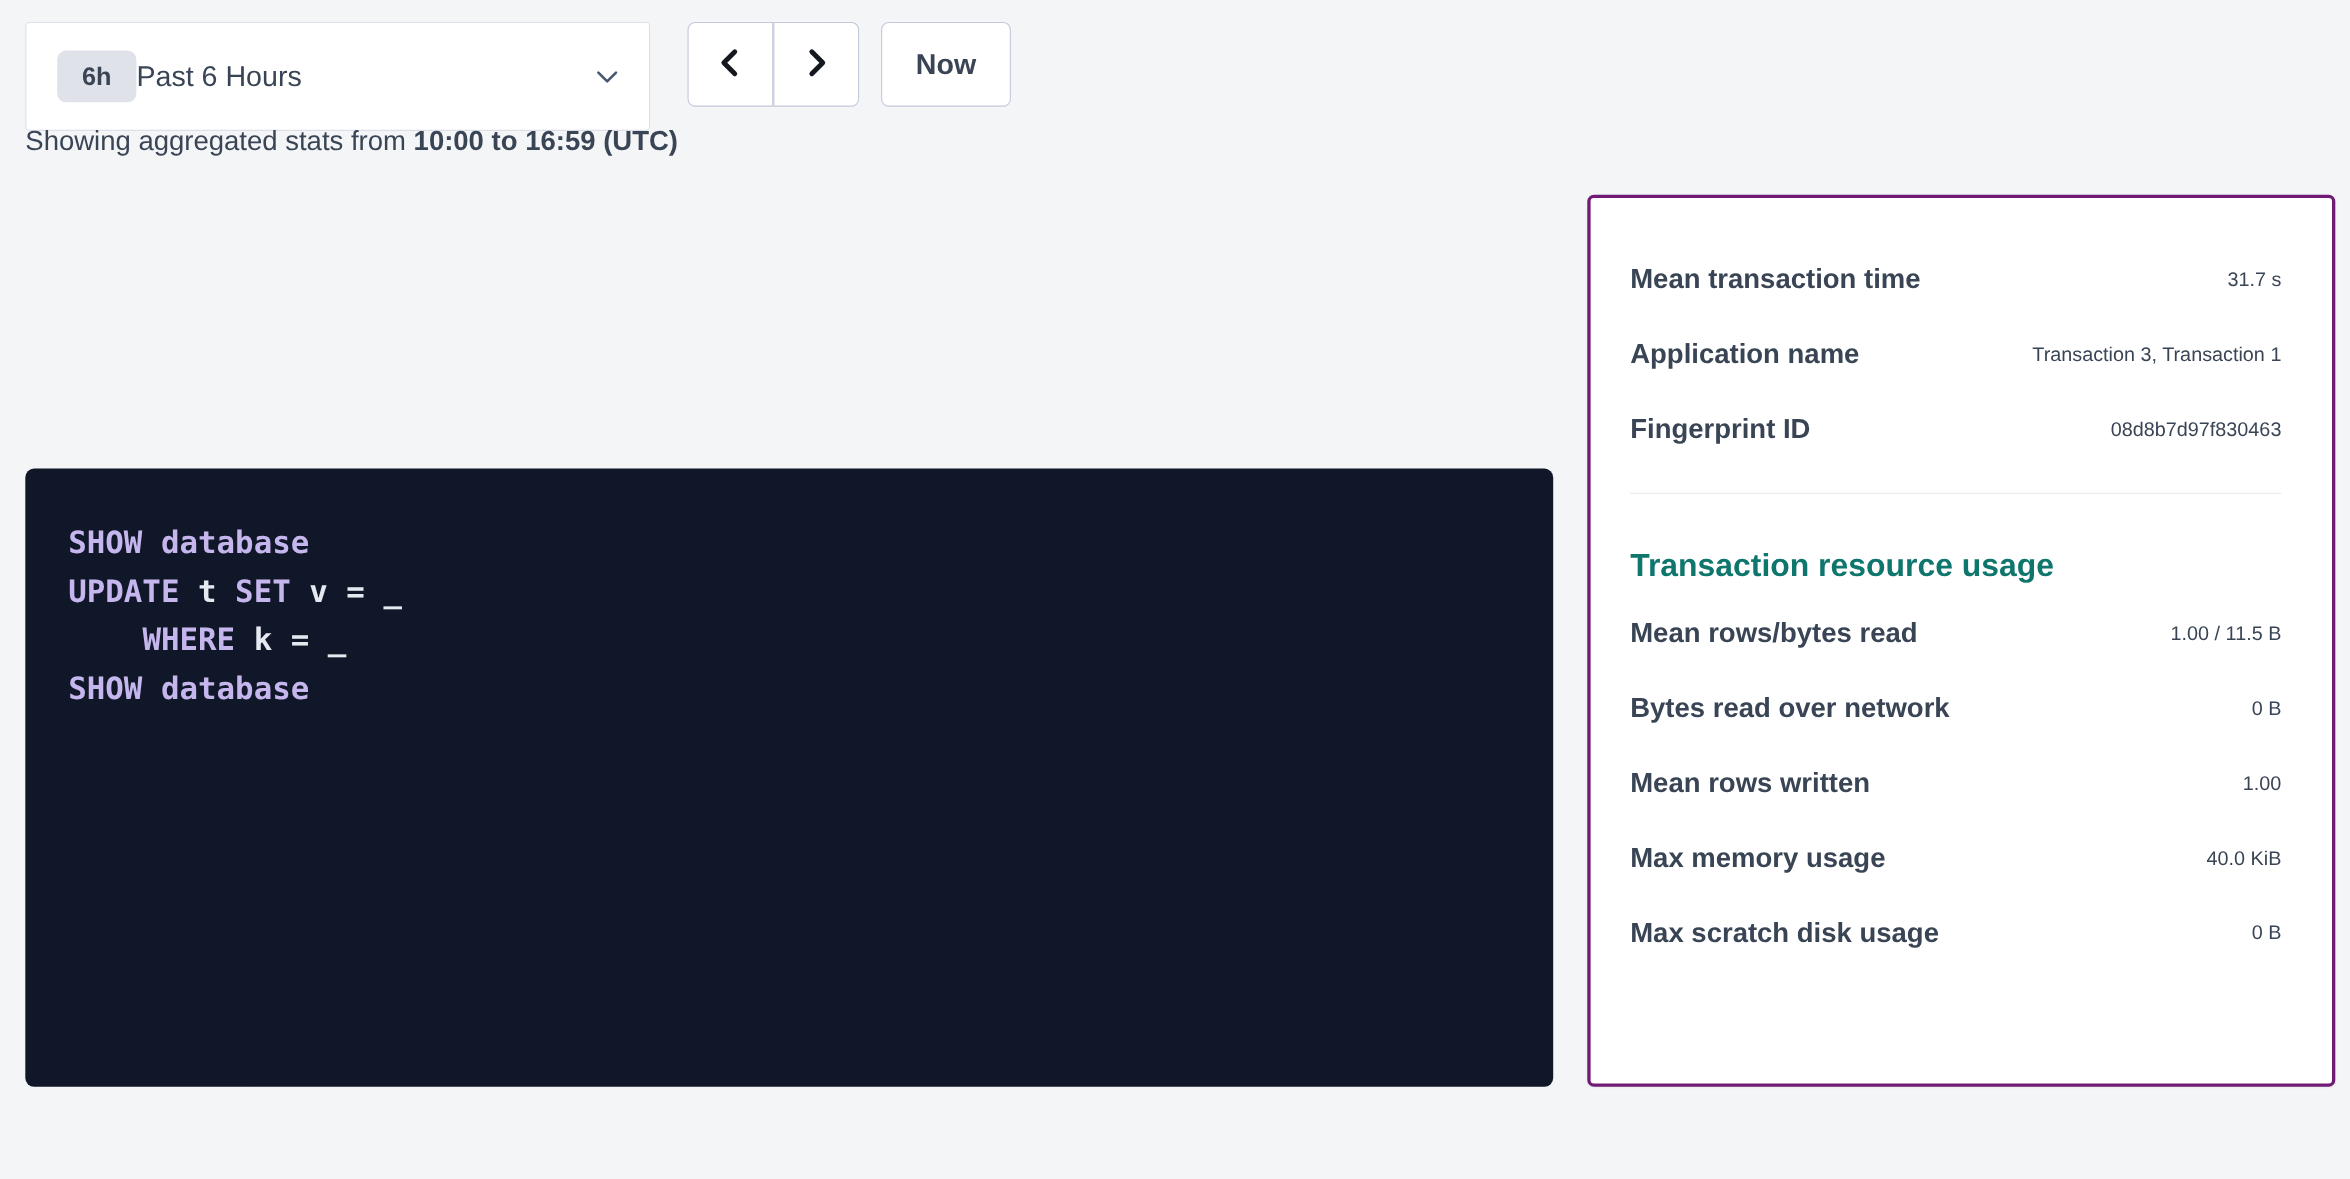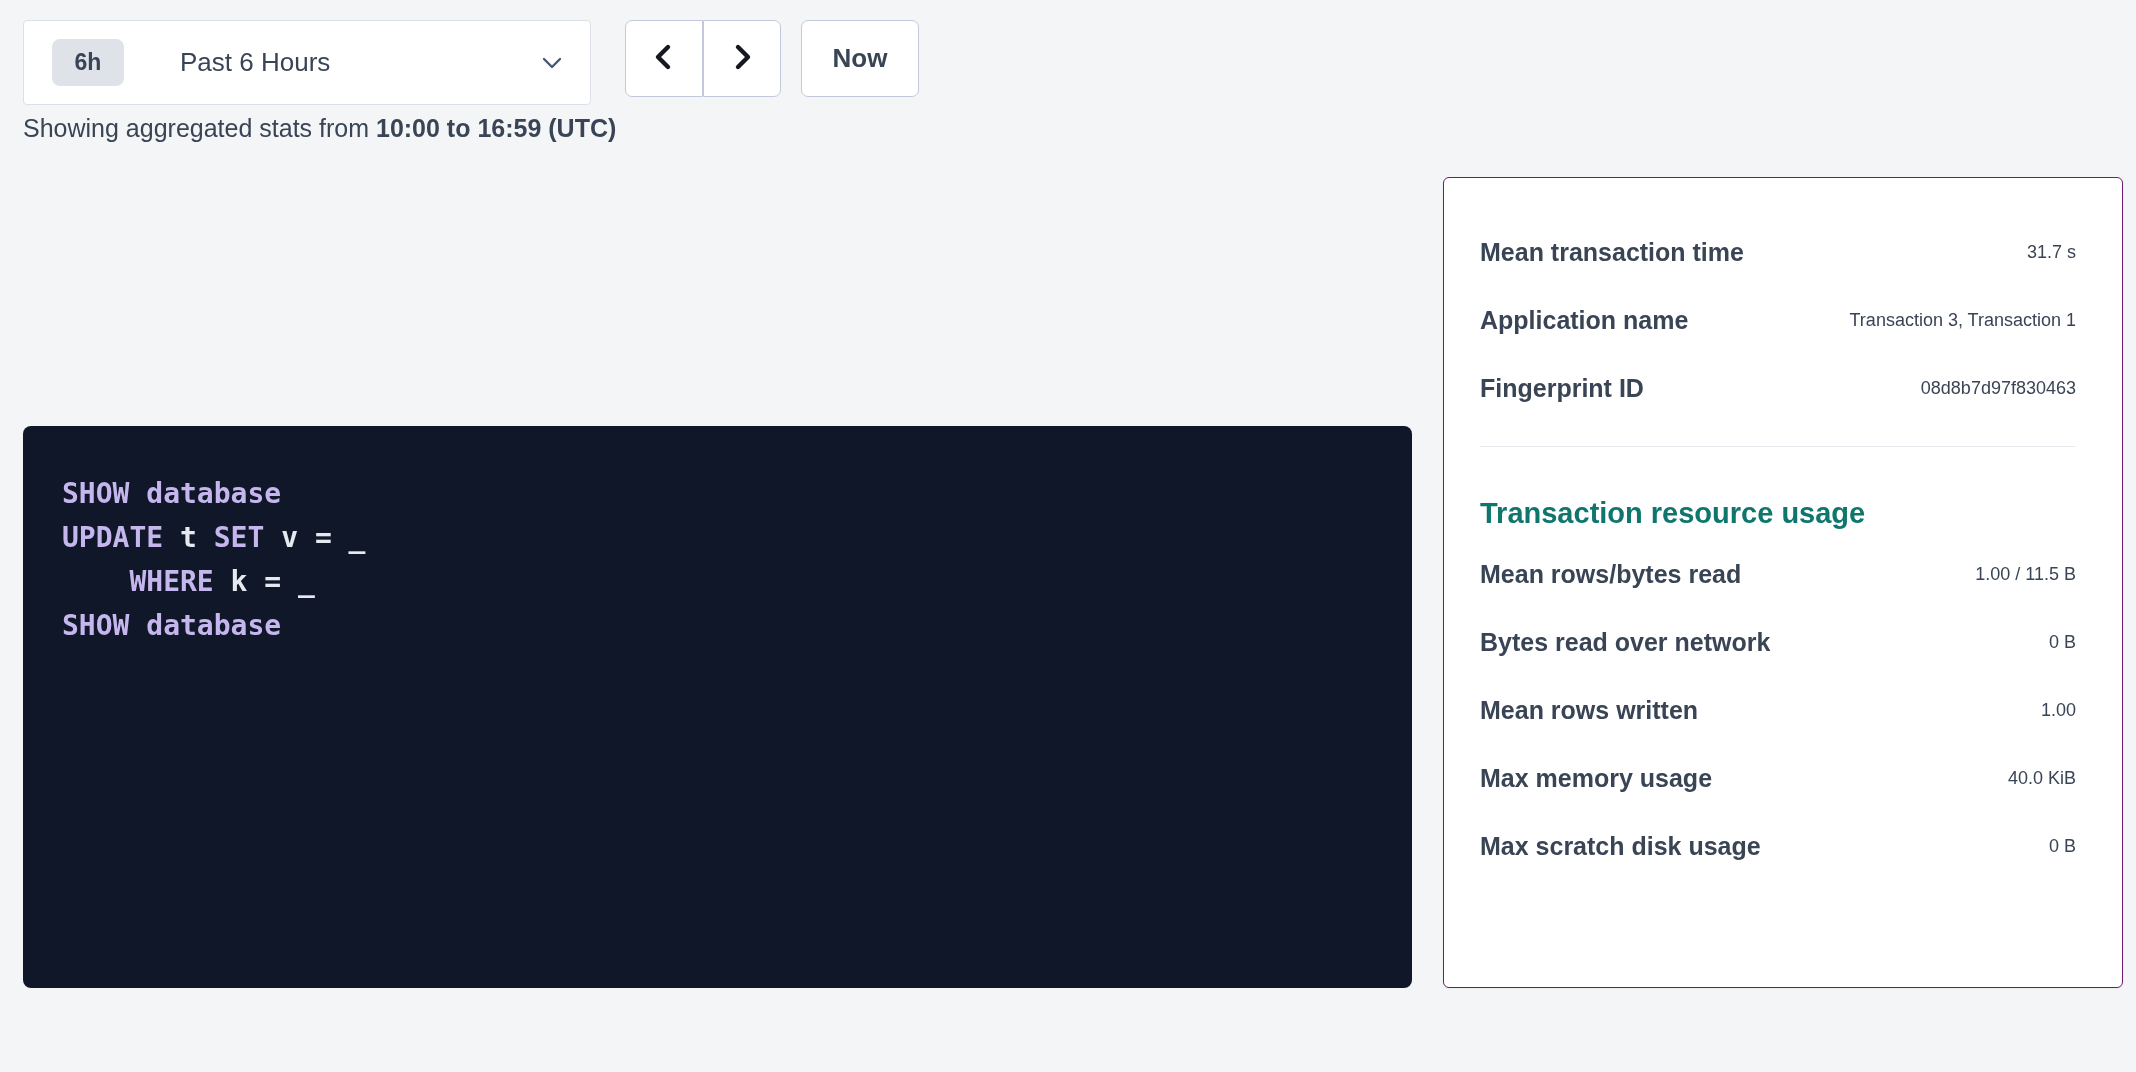--- a/index.html
+++ b/index.html
@@ -25,44 +25,42 @@
 
   
   .controls-row {
     display: flex;
     align-items: stretch;
     height: 77px;
     margin-bottom: 16px;
   }
   .time-dropdown {
     width: 568px;
-    height: 85px;
+    height: 99px;
     background: #ffffff;
     border: 1px solid #dde0ea;
     border-radius: 4px;
     display: flex;
     align-items: center;
     cursor: pointer;
-    gap: 30px;
   }
   .time-badge {
     margin-left: 28px;
     min-width: 72px;
     height: 47px;
     background: #dfe2e9;
     border-radius: 8px;
     display: flex;
     align-items: center;
     justify-content: center;
     font-size: 23px;
     font-weight: 700;
     color: #394455;
   }
   .time-label {
-    margin-left: 26px;
     font-size: 26px;
     color: #394455;
     flex: 1;
   }
   .dropdown-caret { margin-right: 28px; display: flex; align-items: center; }
 
   .arrow-group {
     display: flex;
     margin-left: 34px;
     height: 77px;
@@ -122,21 +120,21 @@
     overflow: hidden;
   }
   .tok-kw { color: var(--kw-color, #c6b6ee); }
   .tok-pl { color: var(--plain-color, #e5e9f0); }
 
   .side-panel {
     margin-left: 31px;
     width: 680px;
     min-height: 811px;
     background: #ffffff;
-    border: 1px solid #701a75;
+    border: 3px solid #701a75;
     border-radius: 6px;
     box-shadow: 0 1px 2px rgba(57,68,85,0.05);
     padding: 40px 46px 34px 36px;
   }
   .stat-row {
     height: 68px;
     display: flex;
     align-items: center;
     justify-content: space-between;
   }

